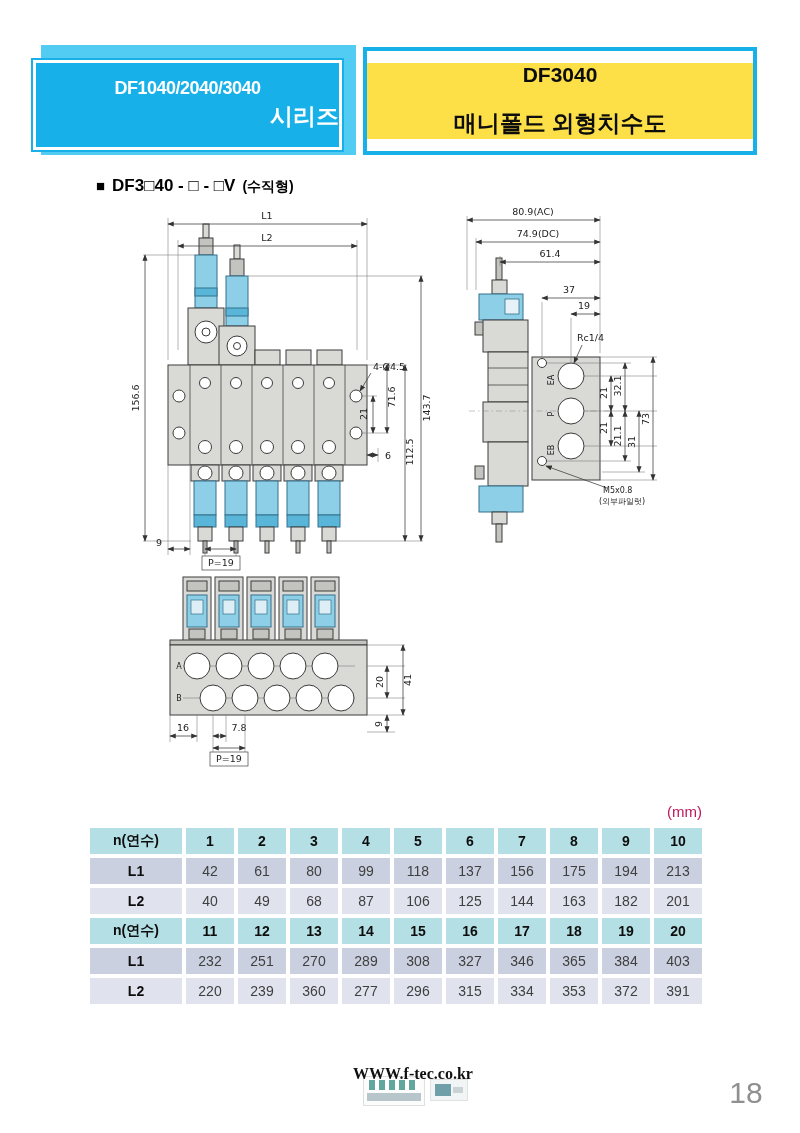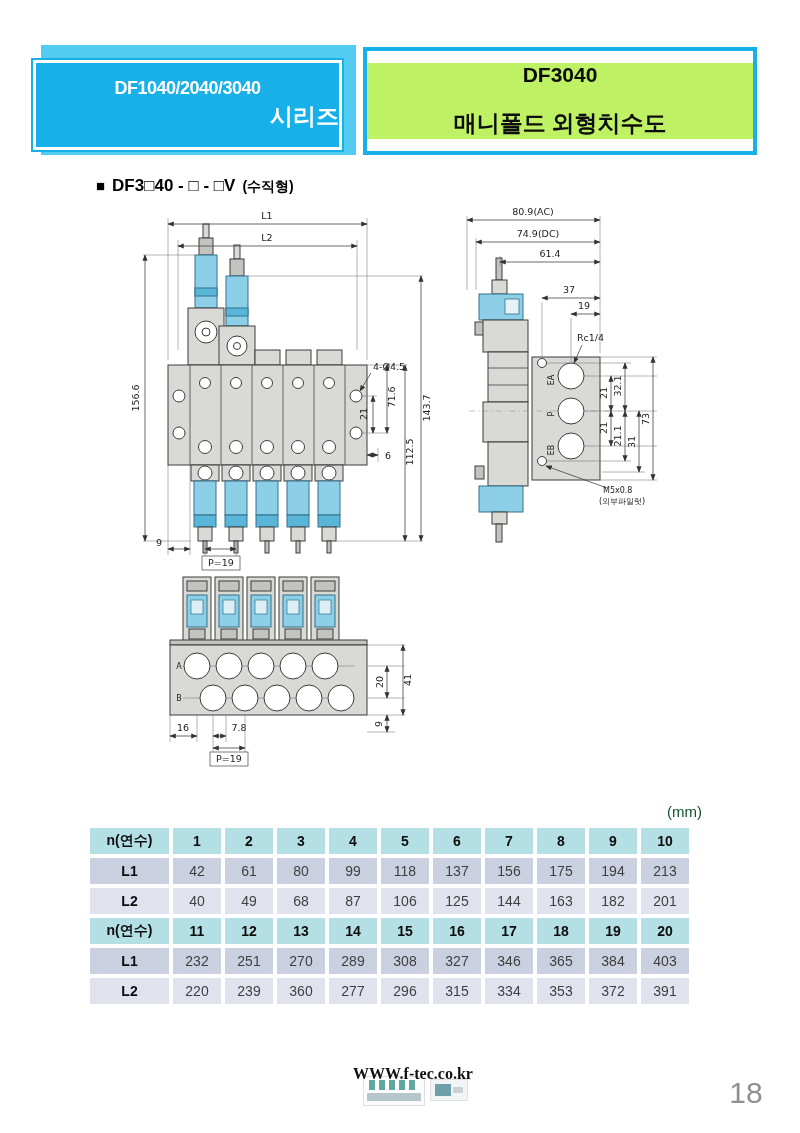--- a/index.html
+++ b/index.html
@@ -8,21 +8,21 @@
 
   
   .series-shadow{position:absolute;left:41px;top:45px;width:315px;height:110px;background:#53ccf3;}
   .series-box{position:absolute;left:33px;top:60px;width:303px;height:84px;background:#18b0e8;
               border:3px solid #fff;outline:2px solid #18b0e8;color:#fff;text-align:center;
               display:flex;flex-direction:column;justify-content:center;font-weight:bold;}
   .series-box .l1{font-size:18px;letter-spacing:-0.5px;}
   .series-box .l2{font-size:23px;margin-top:2px;text-align:right;}
   .title-box{position:absolute;left:363px;top:47px;width:386px;height:100px;background:#fff;
              border:4px solid #18b0e8;}
-  .title-band{position:absolute;left:0;top:12px;width:100%;height:76px;background:#bef264;
+  .title-band{position:absolute;left:0;top:12px;width:100%;height:76px;background:#fde047;
               display:flex;flex-direction:column;justify-content:center;text-align:center;color:#0d0d0d;}
   .title-band .t1{font-size:21px;font-weight:bold;}
   .title-band .t2{font-size:23px;font-weight:bold;font-family:"Liberation Serif",serif;margin-top:21px;}
 
   
   .section-title{position:absolute;left:96px;top:176px;font-size:17px;font-weight:bold;color:#000;}
   .section-title .bullet{font-size:15px;margin-right:7px;}
   .section-title .suffix{font-size:14px;padding-left:7px;}
 
   
@@ -32,25 +32,25 @@
   .blue{fill:#8ccfe7;stroke:#35718c;stroke-width:1;}
   .blue-dark{fill:#59b6d9;stroke:#35718c;stroke-width:1;}
   .hole{fill:#fff;stroke:#3c3c3c;stroke-width:1;}
   .dim{stroke:#444;stroke-width:0.8;fill:none;}
   .ext{stroke:#777;stroke-width:0.55;fill:none;}
   .cline{stroke:#888;stroke-width:0.5;stroke-dasharray:6 3 1.5 3;fill:none;}
   .dimtext{font:9.5px "DejaVu Sans",sans-serif;fill:#222;}
   .dimtext.sm{font-size:8px;}
 
   
-  .mm-label{position:absolute;left:600px;top:803px;width:102px;text-align:right;font-size:15px;color:#14532d;}
+  .mm-label{position:absolute;left:600px;top:803px;width:102px;text-align:right;font-size:15px;color:#be185d;}
   table.dims{position:absolute;left:86px;top:824px;border-collapse:separate;border-spacing:4px;}
   table.dims td{height:26px;text-align:center;vertical-align:middle;font-size:14px;color:#3f3f3f;
                 width:48px;padding:0;}
-  table.dims td.first-col{width:79px;font-weight:bold;color:#0d0d0d;}
+  table.dims td.first-col{width:92px;font-weight:bold;color:#0d0d0d;}
   tr.row-header td{background:#b4dfe4;font-weight:bold;color:#0d0d0d;}
   tr.row-l1 td{background:#cbd0e0;}
   tr.row-l2 td{background:#e0e3ee;}
 
   
   .footer-logo{position:absolute;left:360px;top:1074px;width:110px;height:32px;opacity:0.75;}
   .photo1{position:absolute;left:3px;top:2px;width:60px;height:28px;border:1px solid #d5d5d5;background:#fbfbfb;}
   .photo1 .valves{position:absolute;left:5px;top:3px;width:50px;height:10px;
                   background:repeating-linear-gradient(90deg,#2e8a7e 0 6px,#fff 6px 10px);}
   .photo1 .base{position:absolute;left:3px;top:16px;width:54px;height:8px;background:#9fb3b9;}

